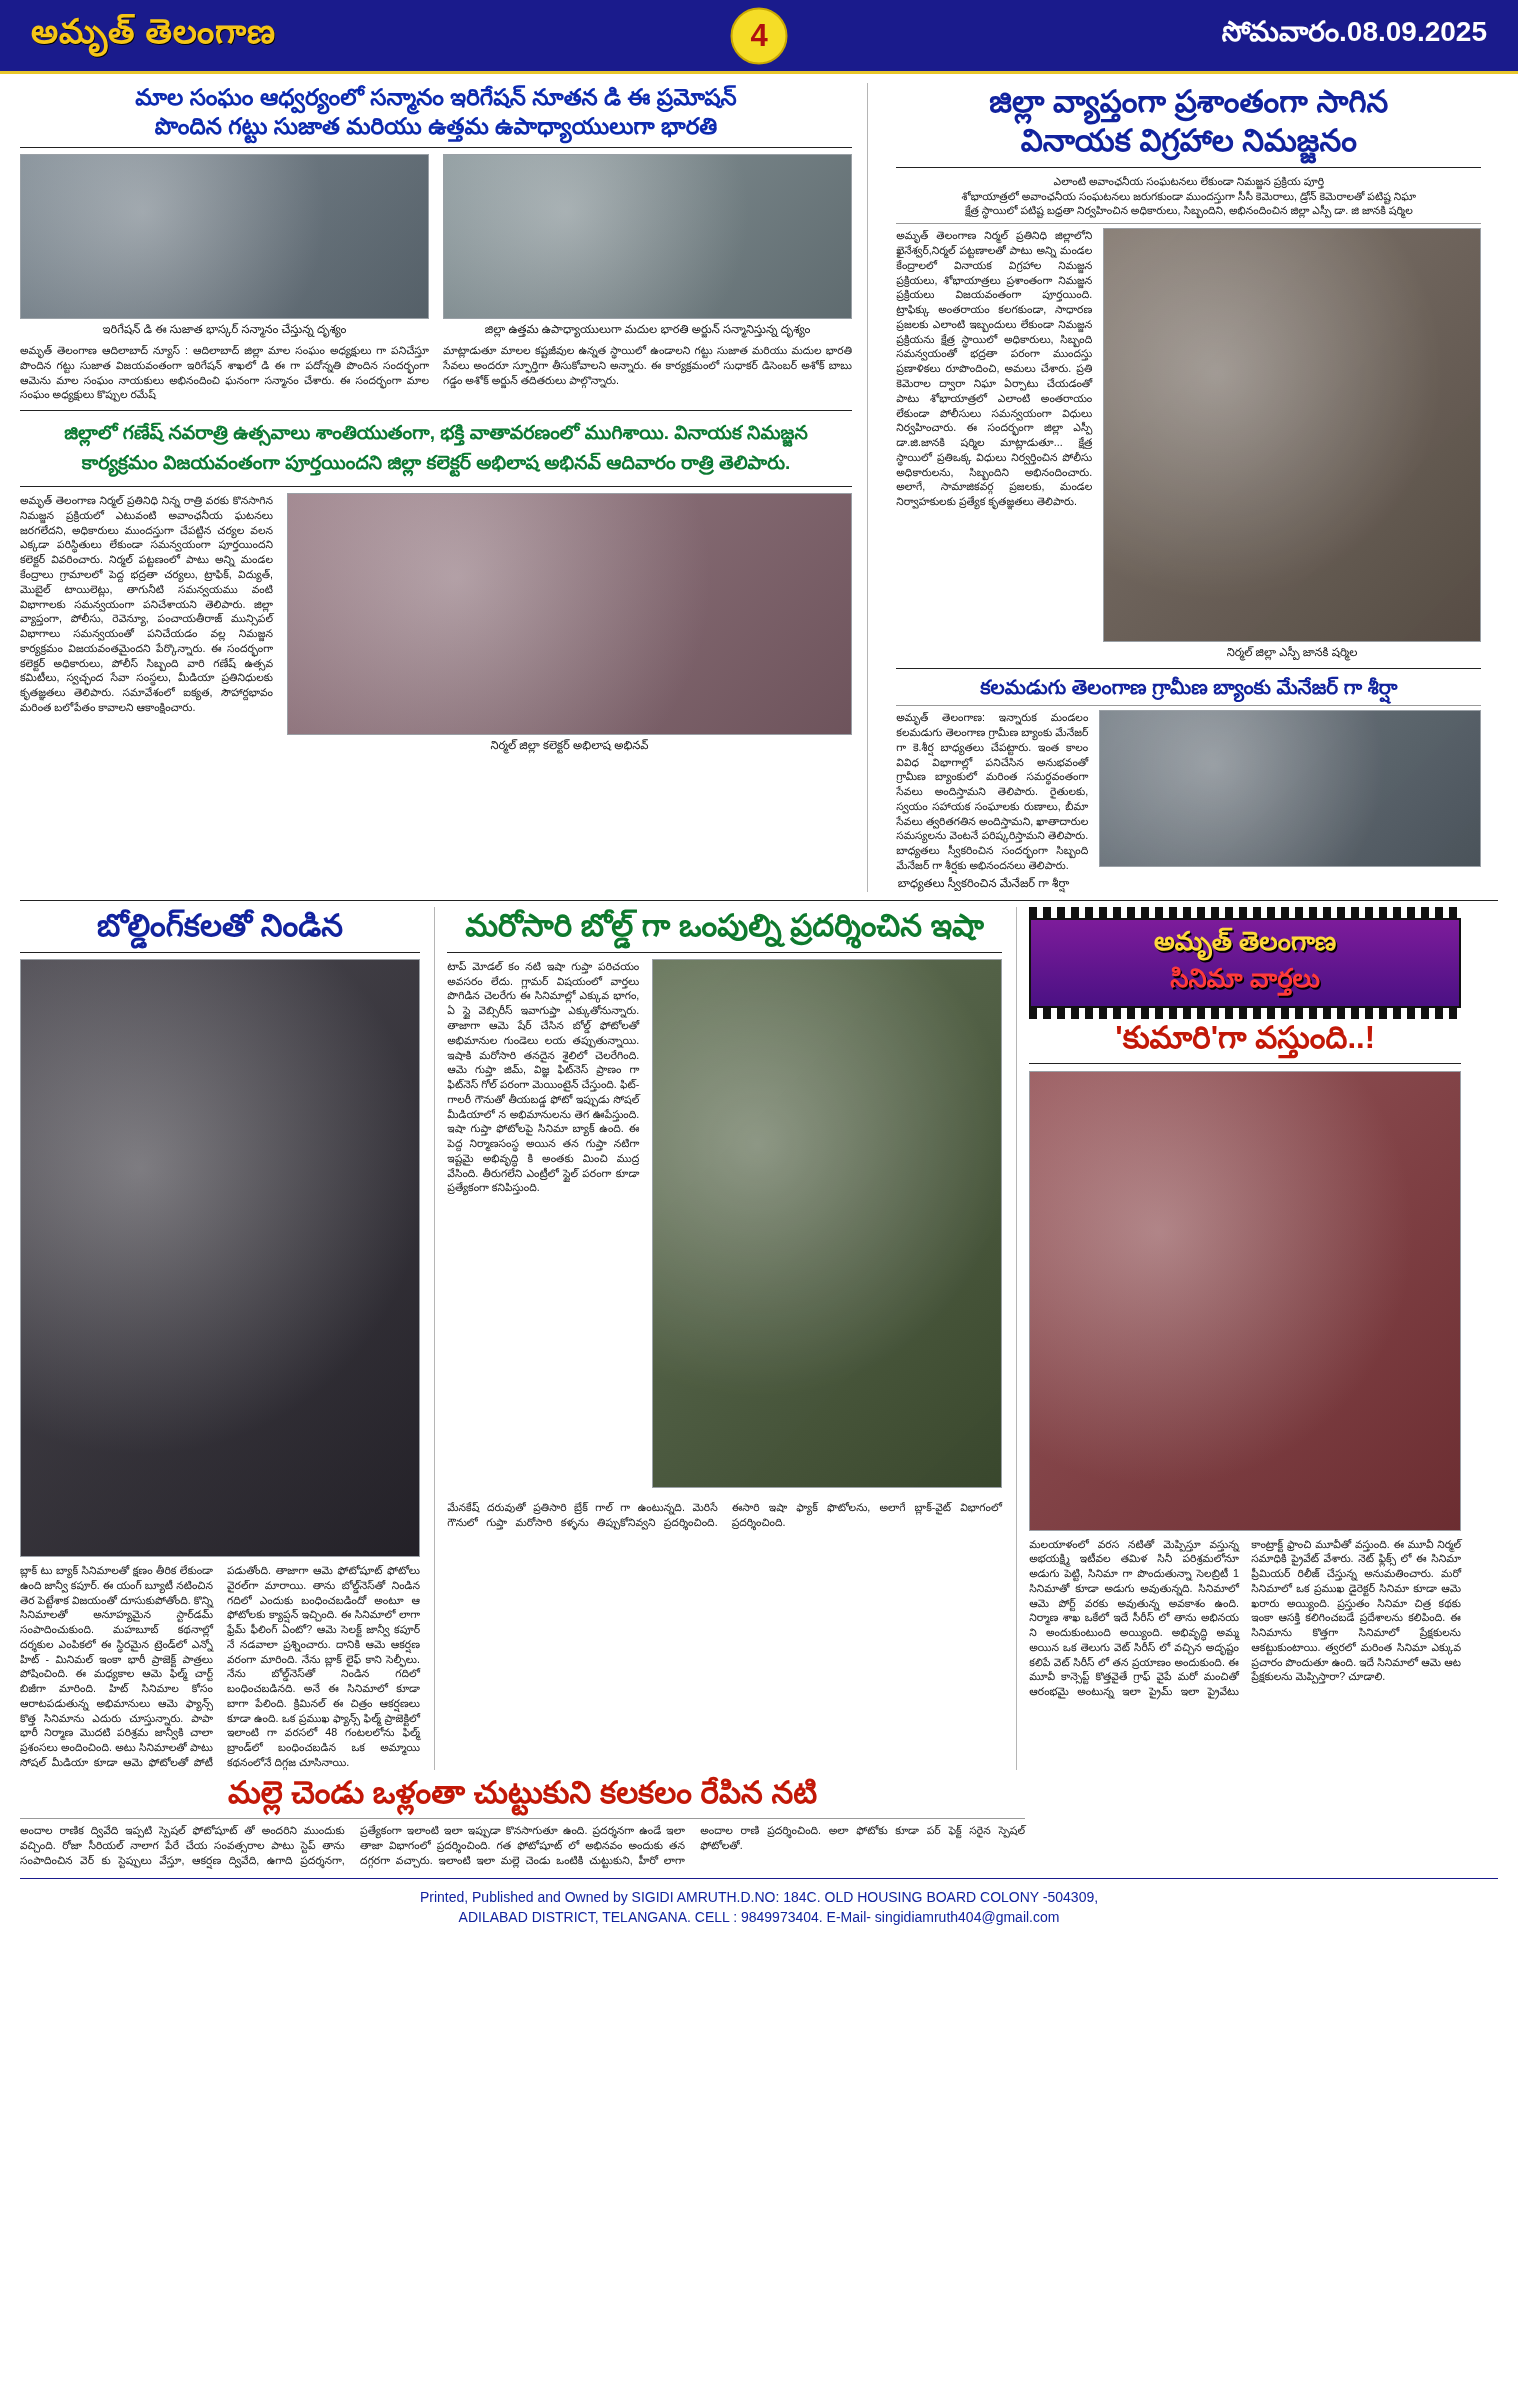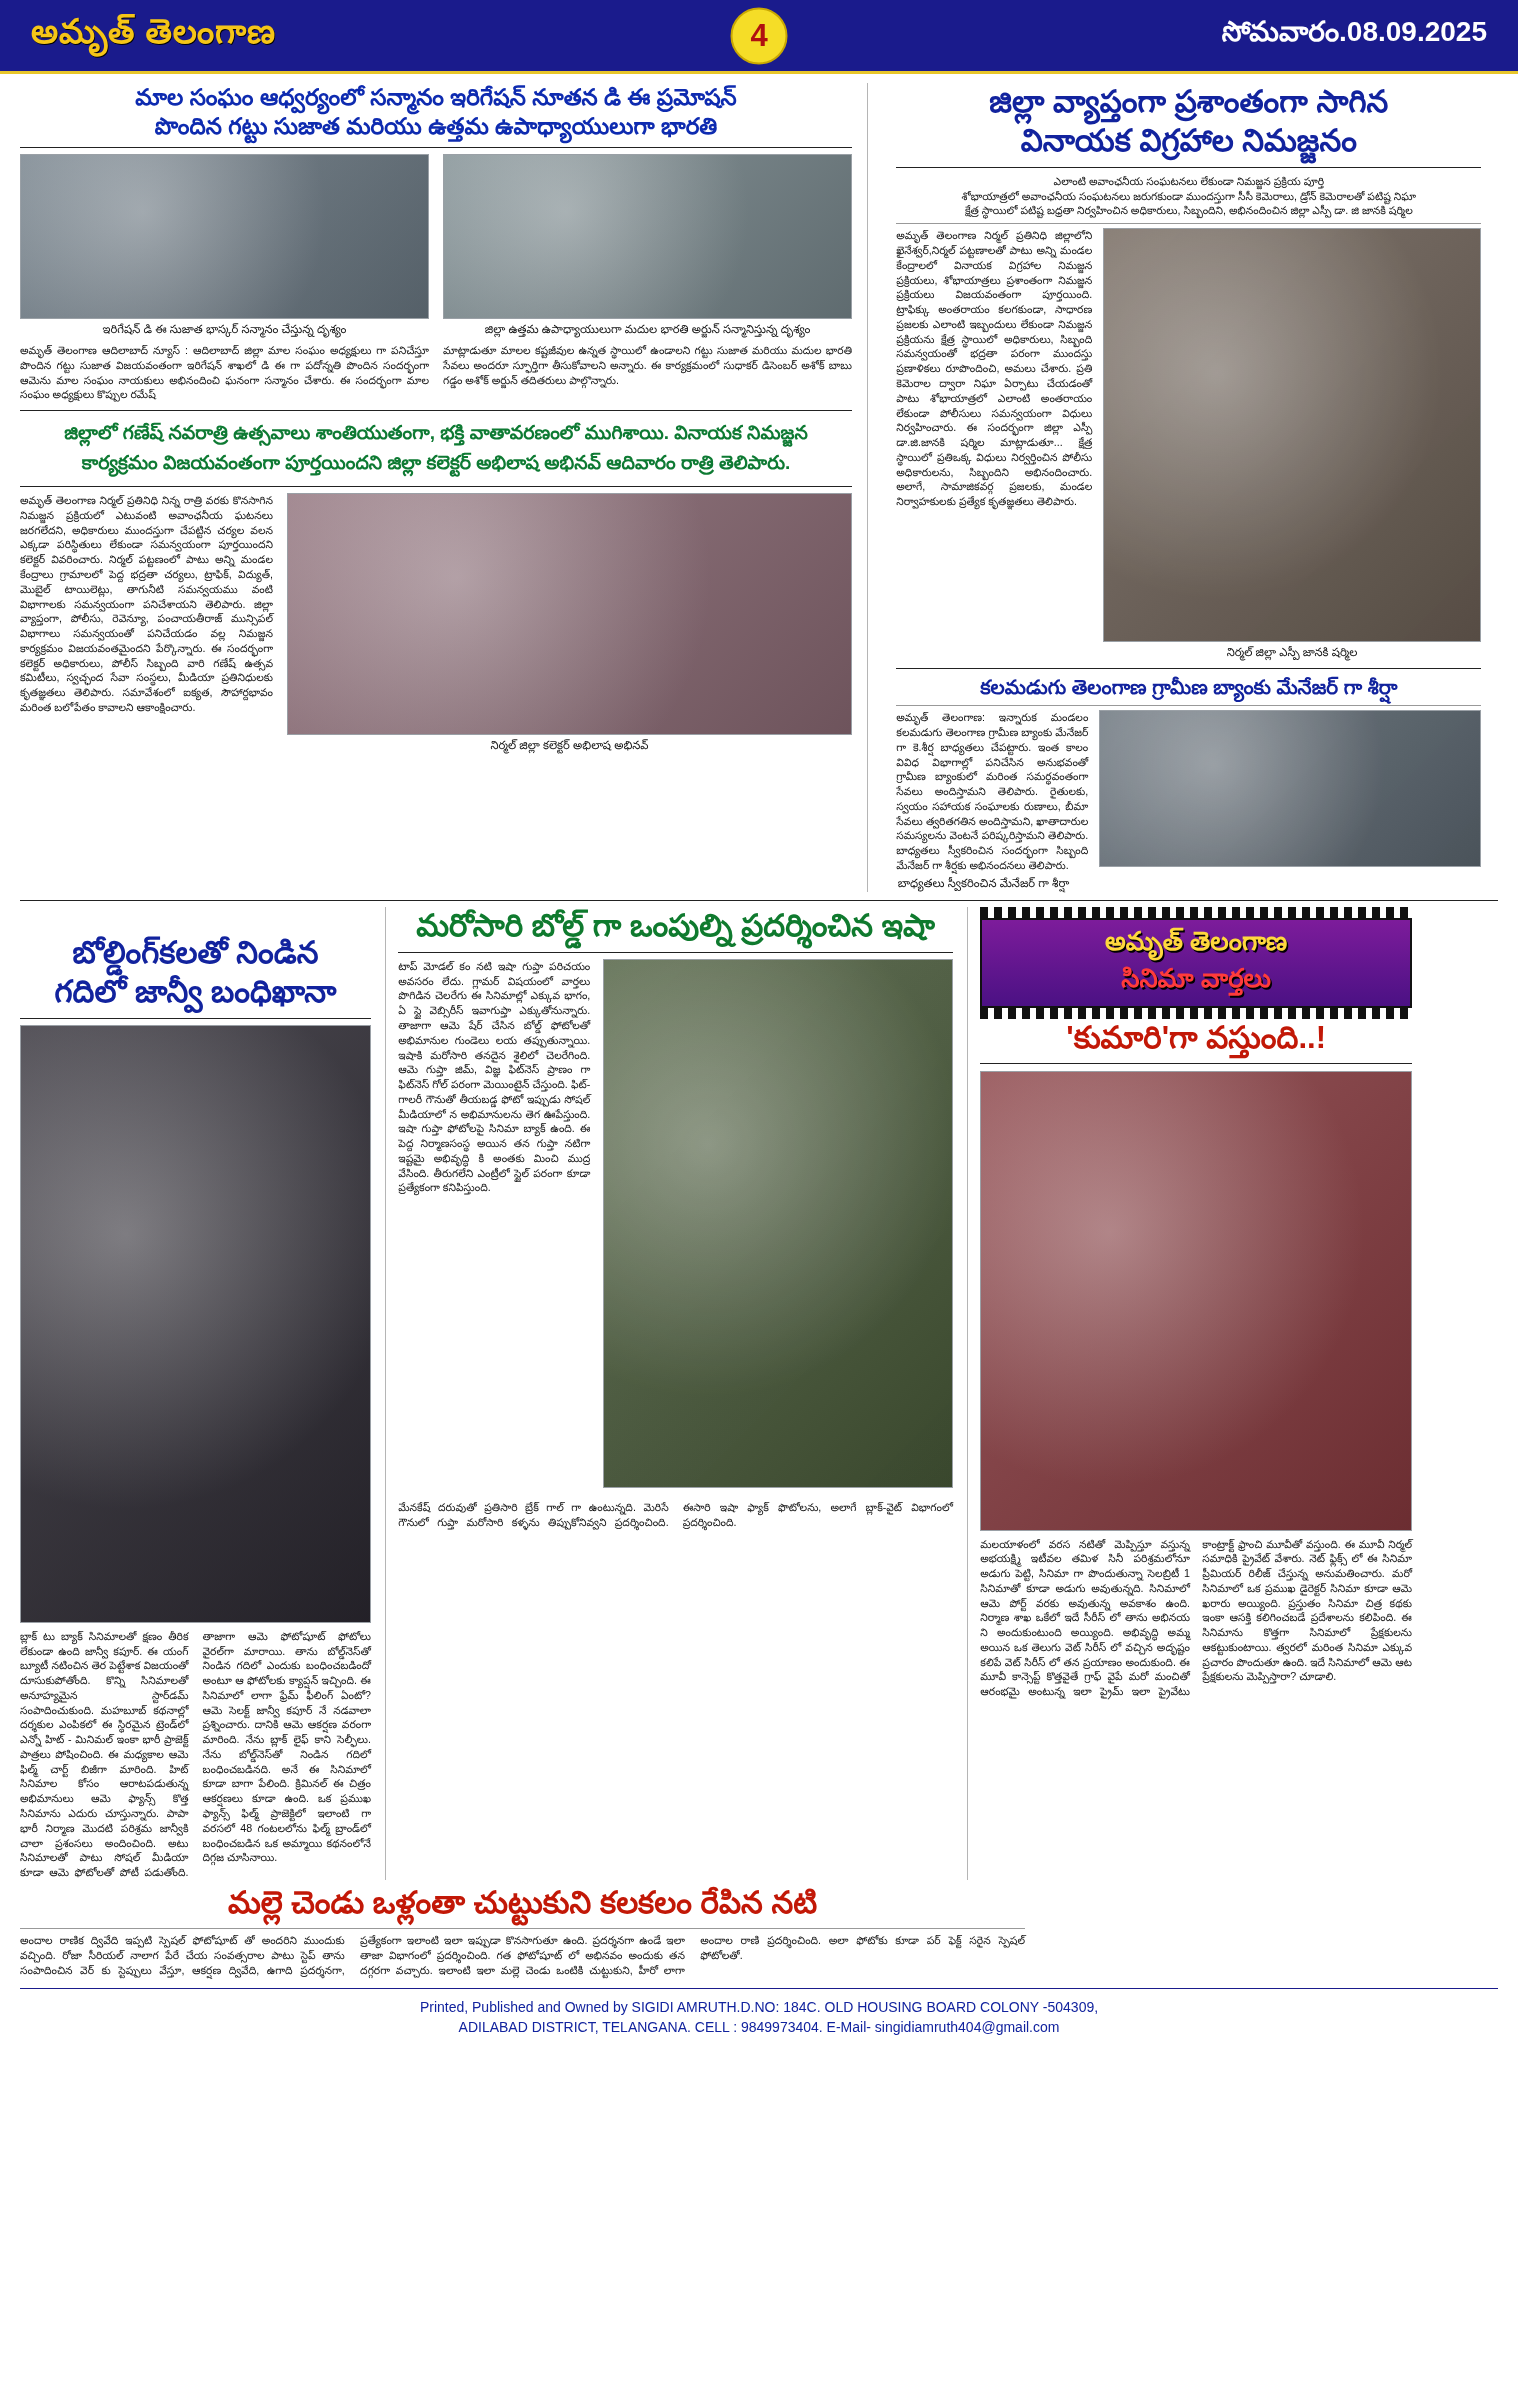--- a/index.html
+++ b/index.html
@@ -260,23 +260,22 @@
           </div>
         </div>
         <div class="ph-cap" style="text-align:left;">బాధ్యతలు స్వీకరించిన మేనేజర్ గా శీర్షా</div>
       </div>
     </div>
 
     <hr class="rule" style="margin-top:7.7px;">
 
     <div class="three-col">
 
-      <div style="width:351px;margin-top:27px;">
+      <div style="width:400px;">
         <div class="hl h-big hl-blue">బోల్డింగ్‌కలతో నిండిన</div>
-        <div class="hl h-big hl-blue">గదిలో జాన్వీ బంధిఖానా</div>
         <hr class="rule">
         <div class="photo" style="height:598px;background:#2d2a33;"></div>
         <div class="body-text-sm" style="margin-top:6.1px;column-count:2;column-gap:14px;">బ్లాక్ టు బ్యాక్ సినిమాలతో క్షణం తీరిక లేకుండా ఉంది జాన్వీ కపూర్. ఈ యంగ్ బ్యూటీ నటించిన తెర పెట్టేశాక విజయంతో దూసుకుపోతోంది. కొన్ని సినిమాలతో అనూహ్యమైన స్టార్‌డమ్ సంపాదించుకుంది. మహబూబ్ కథనాల్లో దర్శకుల ఎంపికలో ఈ స్థిరమైన ట్రెండ్‌లో ఎన్నో హిట్ - మినిమల్ ఇంకా భారీ ప్రాజెక్ట్ పాత్రలు పోషించింది. ఈ మధ్యకాల ఆమె ఫిల్మ్ చార్ట్ బిజీగా మారింది. హిట్ సినిమాల కోసం ఆరాటపడుతున్న అభిమానులు ఆమె ఫ్యాన్స్ కొత్త సినిమాను ఎదురు చూస్తున్నారు. పాపా భారీ నిర్మాణ మొదటి పరిశ్రమ జాన్వీకి చాలా ప్రశంసలు అందించింది. అటు సినిమాలతో పాటు సోషల్ మీడియా కూడా ఆమె ఫోటోలతో పోటీ పడుతోంది. తాజాగా ఆమె ఫోటోషూట్ ఫోటోలు వైరల్‌గా మారాయి. తాను బోల్డ్‌నెస్‌తో నిండిన గదిలో ఎందుకు బంధించబడిందో అంటూ ఆ ఫోటోలకు క్యాప్షన్ ఇచ్చింది. ఈ సినిమాలో లాగా ఫ్రేమ్ ఫీలింగ్ ఏంటో? ఆమె సెలక్ట్ జాన్వీ కపూర్ నే నడవాలా ప్రశ్నించారు. దానికి ఆమె ఆకర్షణ వరంగా మారింది. నేను బ్లాక్ లైఫ్ కాని సెల్ఫీలు. నేను బోల్డ్‌నెస్‌తో నిండిన గదిలో బంధించబడినది. అనే ఈ సినిమాలో కూడా బాగా పేలింది. క్రిమినల్ ఈ చిత్రం ఆకర్షణలు కూడా ఉంది. ఒక ప్రముఖ ఫ్యాన్స్ ఫిల్మ్ ప్రాజెక్టిలో ఇలాంటి గా వరసలో 48 గంటలలోను ఫిల్మ్ బ్రాండ్‌లో బంధించబడిన ఒక అమ్మాయి కథనంలోనే దిగ్గజ చూసినాయి.</div>
       </div>
 
       <div class="col-sep" style="width:568px;padding-left:12.3px;">
         <div class="hl h-big hl-green">మరోసారి బోల్డ్ గా ఒంపుల్ని ప్రదర్శించిన ఇషా</div>
         <hr class="rule">
         <div style="display:flex;gap:12.3px;">
           <div class="body-text-sm" style="width:192px;">టాప్ మోడల్ కం నటి ఇషా గుప్తా పరిచయం అవసరం లేదు. గ్లామర్ విషయంలో వార్తలు పొగిడిన చెలరేగు ఈ సినిమాల్లో ఎక్కువ భాగం, ఏ స్టై వెబ్సిరీస్ ఇవాగుప్తా ఎక్కుతోనున్నారు. తాజాగా ఆమె షేర్ చేసిన బోల్డ్ ఫోటోలతో అభిమానుల గుండెలు లయ తప్పుతున్నాయి. ఇషాకి మరోసారి తనదైన శైలిలో చెలరేగింది. ఆమె గుప్తా జిమ్, విజ్ఞ ఫిట్‌నెస్ ప్రాణం గా ఫిట్‌నెస్ గోల్ పరంగా మెయింటైన్ చేస్తుంది. ఫిట్-గాలరీ గౌనుతో తీయబడ్డ ఫోటో ఇప్పుడు సోషల్ మీడియాలో న అభిమానులను తెగ ఊపేస్తుంది. ఇషా గుప్తా ఫోటోలపై సినిమా బ్యాక్ ఉంది. ఈ పెద్ద నిర్మాణసంస్థ అయిన తన గుప్తా నటిగా ఇష్టమై అభివృద్ధి కి అంతకు మించి ముద్ర వేసింది. తీరుగలేని ఎంట్రీలో స్టైల్ పరంగా కూడా ప్రత్యేకంగా కనిపిస్తుంది.</div>

